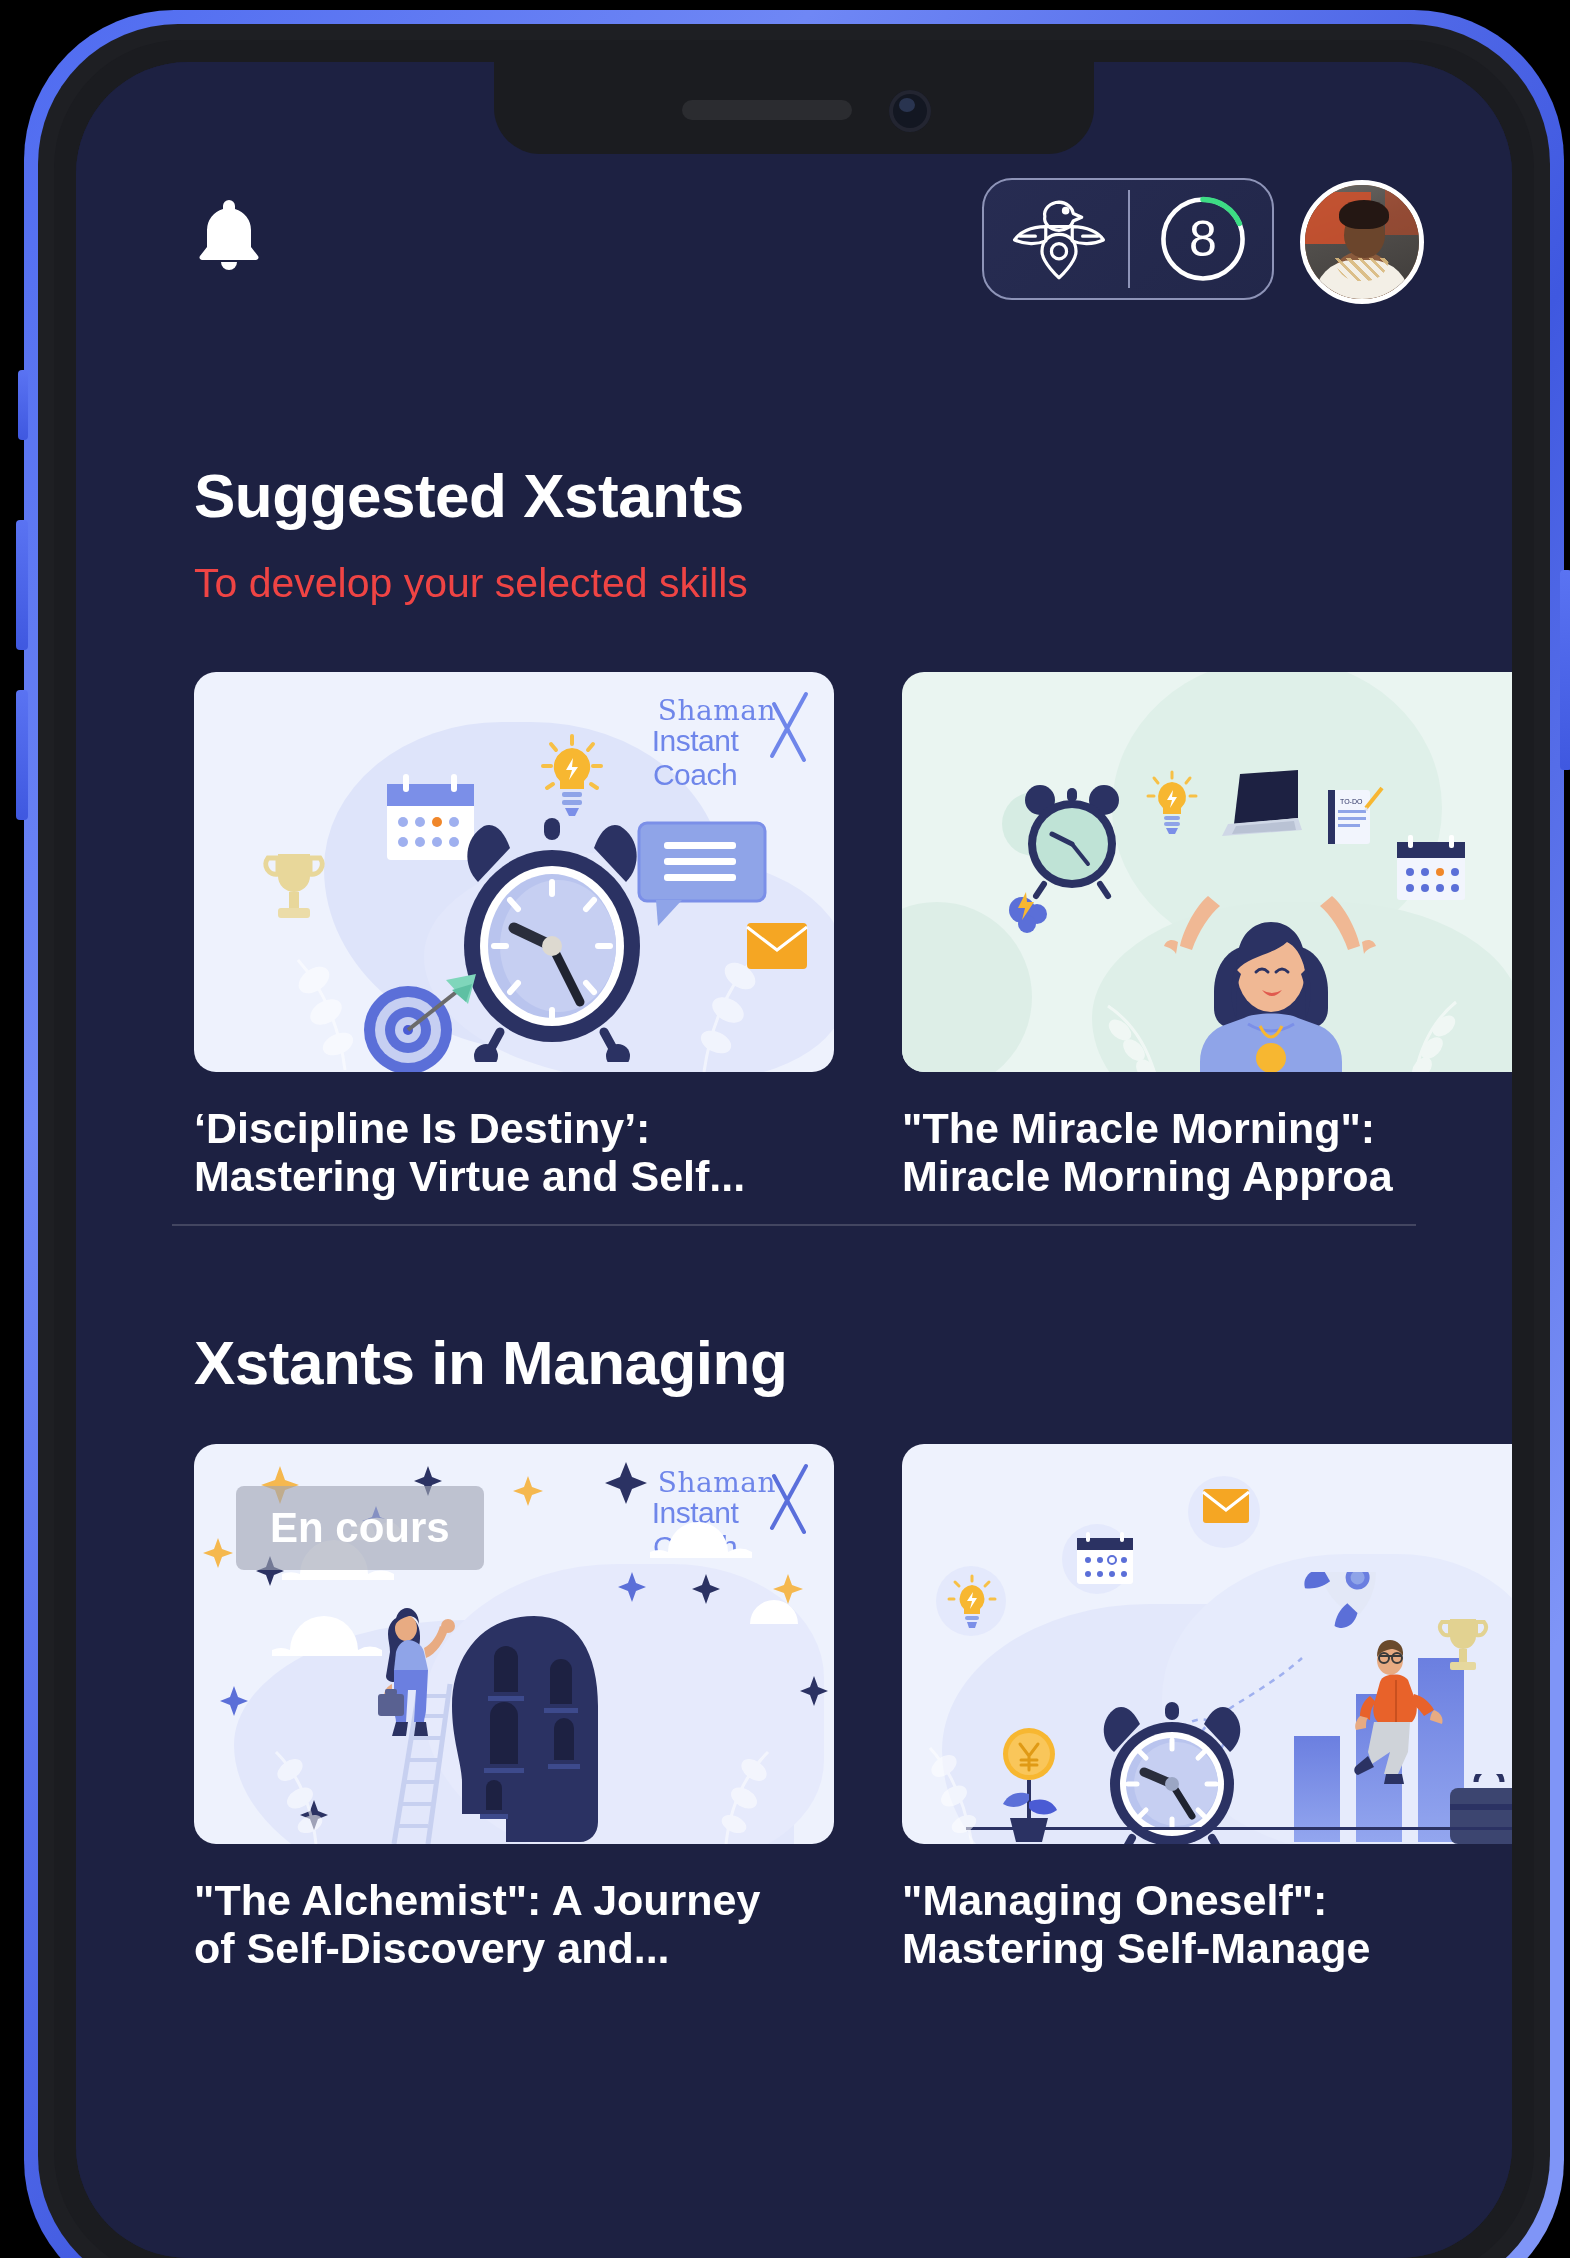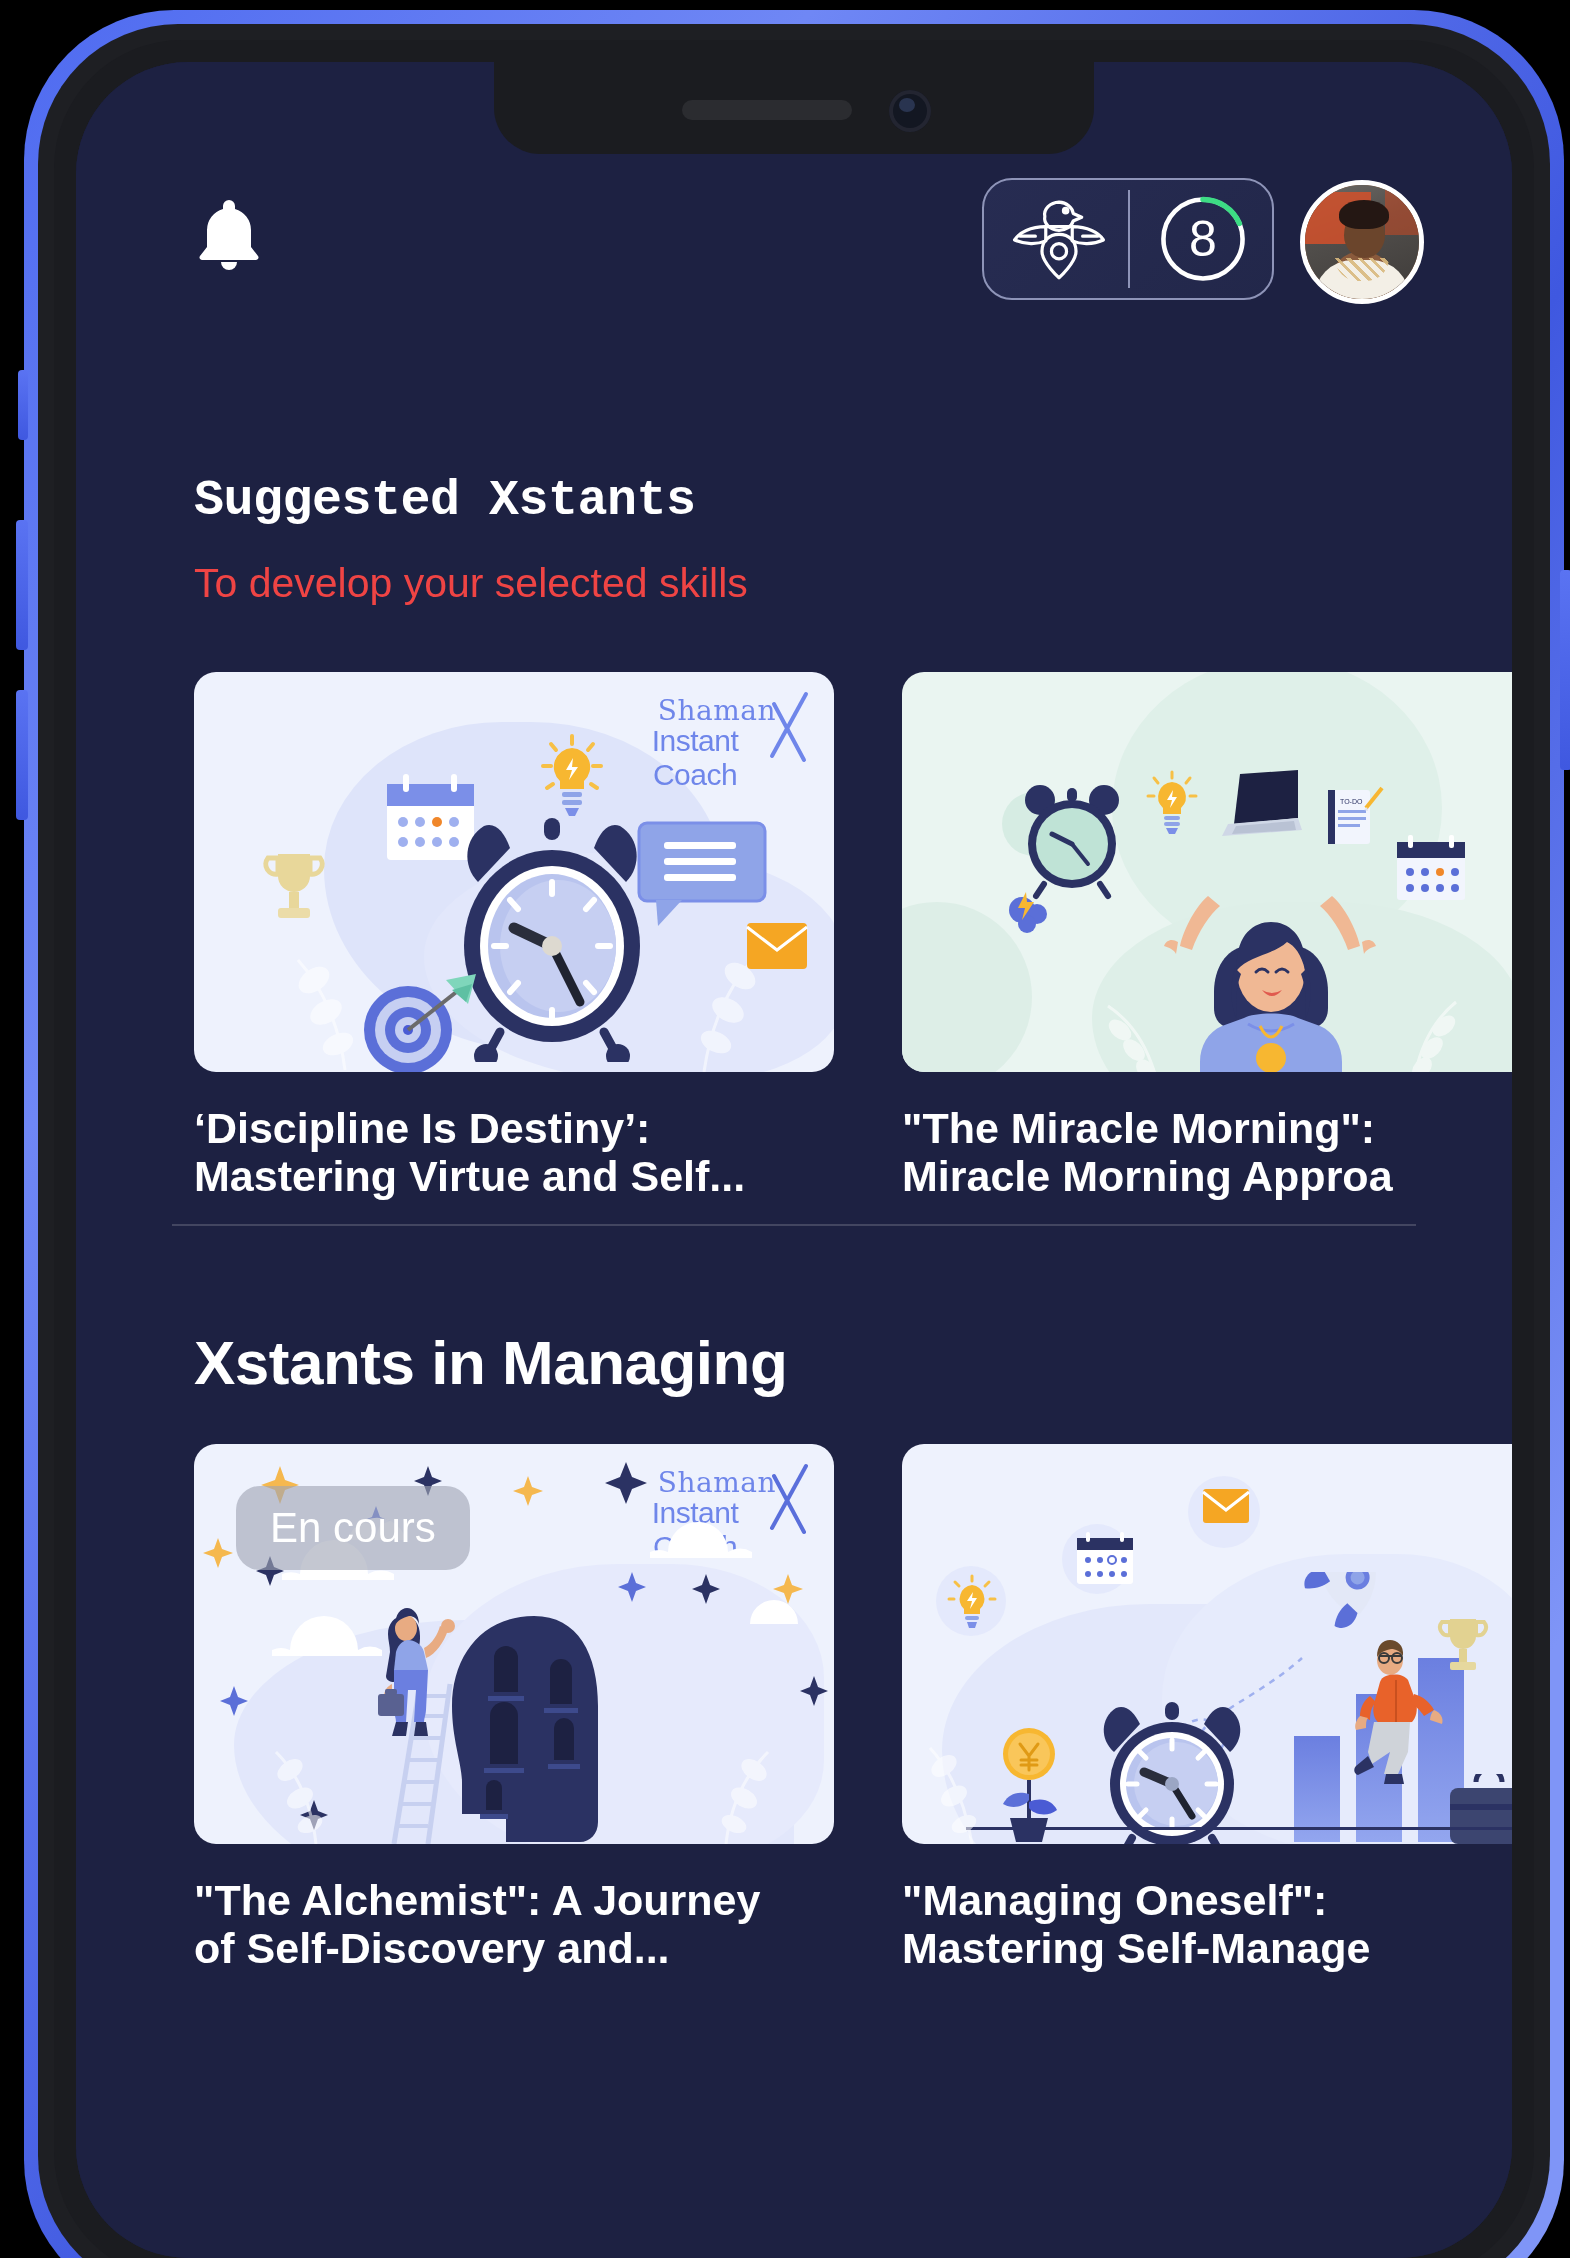--- a/index.html
+++ b/index.html
@@ -58,21 +58,21 @@
   .av-dress{position:absolute;left:8%;top:66%;width:84%;height:34%;border-radius:50px 50px 0 0;
       background:#f3efe6;}
   .av-neckl{position:absolute;left:26%;top:64%;width:48%;height:20%;border-radius:0 0 40px 40px;
       background:repeating-linear-gradient(45deg,#d9b97e 0 3px,transparent 3px 8px);opacity:.9;}
   .av-face{position:absolute;left:34%;top:20%;width:36%;height:44%;border-radius:50%/55% 55% 45% 45%;
       background:#6b452c;}
   .av-hair{position:absolute;left:30%;top:13%;width:44%;height:26%;border-radius:50% 50% 40% 40%;
       background:#241713;}
 
   .sec-title{position:absolute;color:#fff;font-weight:bold;letter-spacing:-.5px;}
-  #t1{left:118px;top:410px;font-size:50px;font-family:Liberation Mono, monospace;}
+  #t1{left:118px;top:398px;font-size:62px;}
   #t1sub{position:absolute;left:118px;top:498px;color:#ef4444;font-size:41px;}
   #t2{left:118px;top:1265px;font-size:62px;}
 
   .divider{position:absolute;left:96px;top:1162px;width:1244px;height:2px;
       background:rgba(255,255,255,.17);}
 
   .row{position:absolute;left:0;width:1436px;height:520px;}
   #row1{top:610px;}
   #row2{top:1382px;}
 
@@ -85,22 +85,22 @@
   .logo{position:absolute;right:24px;top:22px;width:200px;height:78px;
       color:#6f86ea;font-size:0;}
   .logo .l1{position:absolute;right:34px;top:0;font-size:28px;
       font-family:"DejaVu Serif",serif;letter-spacing:.5px;}
   .logo .l2{position:absolute;right:30px;top:30px;font-size:30px;letter-spacing:-.5px;text-align:center;}
   .logo .xm{position:absolute;right:-2px;top:-4px;width:46px;height:76px;}
 
   .blob{position:absolute;border-radius:50%;}
   .leaf{position:absolute;opacity:.55;}
 
-  .encours{position:absolute;left:42px;top:42px;padding:18px 34px;border-radius:24px;
-      background:rgba(160,164,180,.62);color:#fff;font-size:42px;font-weight:normal;z-index:6;}
+  .encours{position:absolute;left:42px;top:42px;padding:18px 34px;border-radius:8px;
+      background:rgba(160,164,180,.62);color:#fff;font-size:42px;font-weight:bold;z-index:6;}
 </style>
 </head>
 <body>
 
 <div id="device">
   <div class="frame-outer"></div>
   <div class="sb l1"></div>
   <div class="sb l2"></div>
   <div class="sb l3"></div>
   <div class="sb r1"></div>

